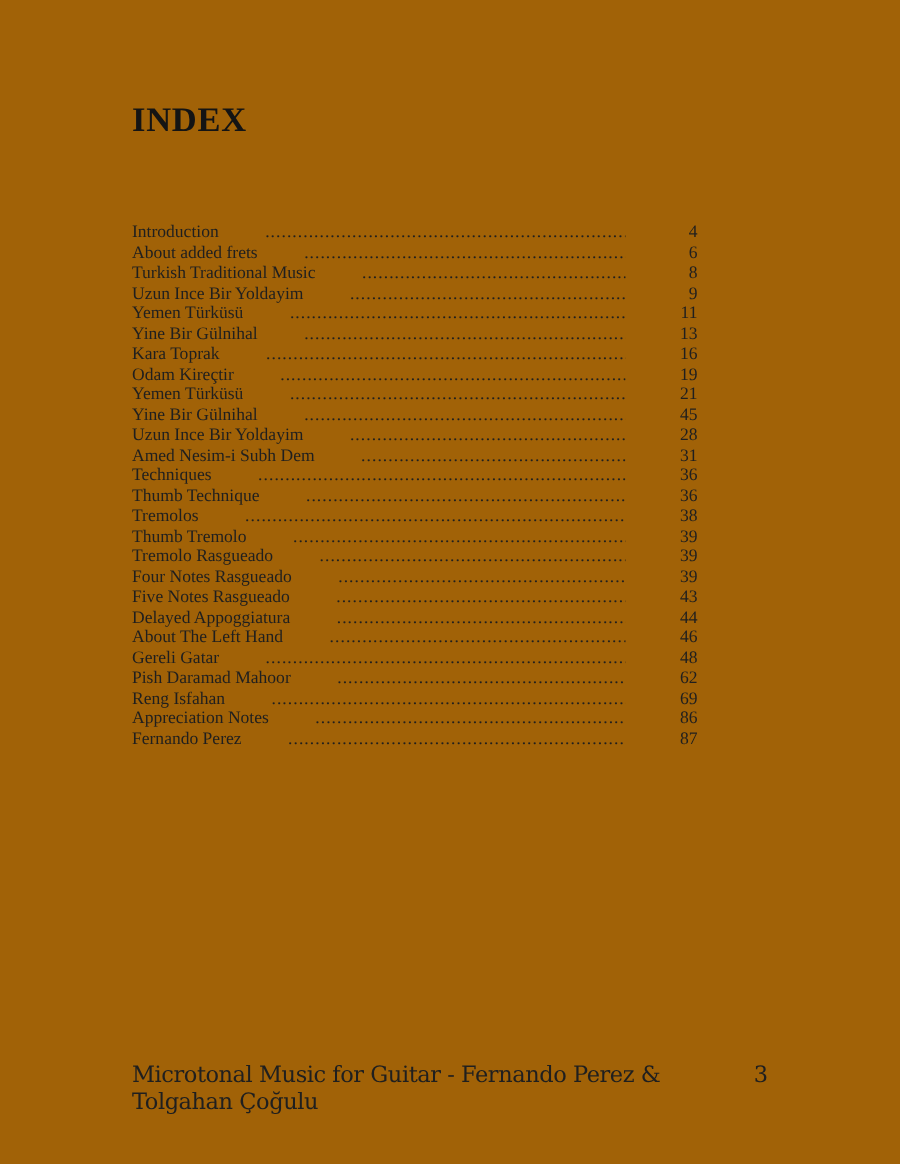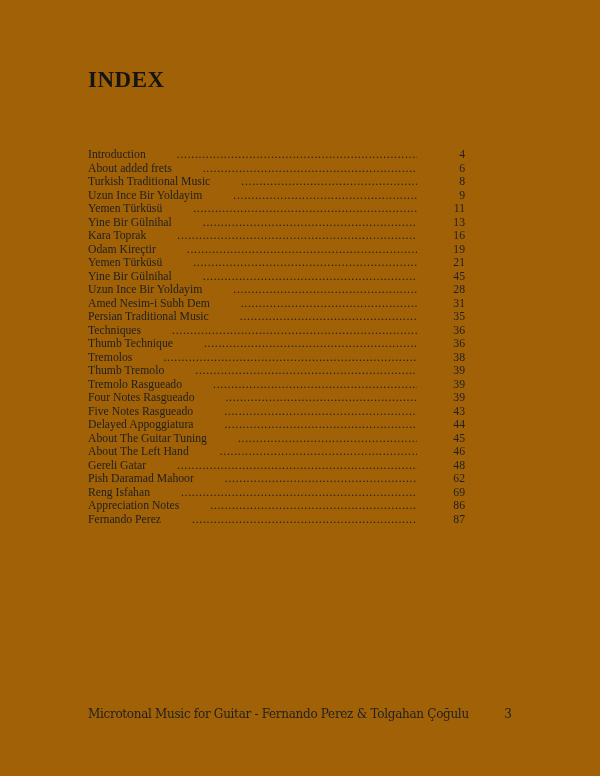--- a/index.html
+++ b/index.html
@@ -63,21 +63,21 @@
   }
   .footer {
     position: absolute;
     left: 88px;
     top: 707px;
     width: 424px;
     display: flex;
     justify-content: space-between;
     align-items: baseline;
     font-family: "DejaVu Serif", serif;
-    font-size: 12px;
+    font-size: 15px;
     letter-spacing: -0.3px;
     color: #1f1f1f;
   }
   .footer .pageno {
     font-family: "DejaVu Serif", serif;
     letter-spacing: 0;
   }
 </style>
 </head>
 <body>
@@ -151,25 +151,20 @@
     <span class="leader"></span>
     <span class="pagenum">28</span>
   </div>
 
   <div class="entry">
     <span class="label">Amed Nesim-i Subh Dem</span>
     <span class="leader"></span>
     <span class="pagenum">31</span>
   </div>
 
-  <div class="entry">
-    <span class="label">Persian Traditional Music</span>
-    <span class="leader"></span>
-    <span class="pagenum">35</span>
-  </div>
 
   <div class="entry">
     <span class="label">Techniques</span>
     <span class="leader"></span>
     <span class="pagenum">36</span>
   </div>
 
   <div class="entry">
     <span class="label">Thumb Technique</span>
     <span class="leader"></span>
@@ -205,25 +200,20 @@
     <span class="leader"></span>
     <span class="pagenum">43</span>
   </div>
 
   <div class="entry">
     <span class="label">Delayed Appoggiatura</span>
     <span class="leader"></span>
     <span class="pagenum">44</span>
   </div>
 
-  <div class="entry">
-    <span class="label">About The Guitar Tuning</span>
-    <span class="leader"></span>
-    <span class="pagenum">45</span>
-  </div>
 
   <div class="entry">
     <span class="label">About The Left Hand</span>
     <span class="leader"></span>
     <span class="pagenum">46</span>
   </div>
 
   <div class="entry">
     <span class="label">Gereli Gatar</span>
     <span class="leader"></span>

